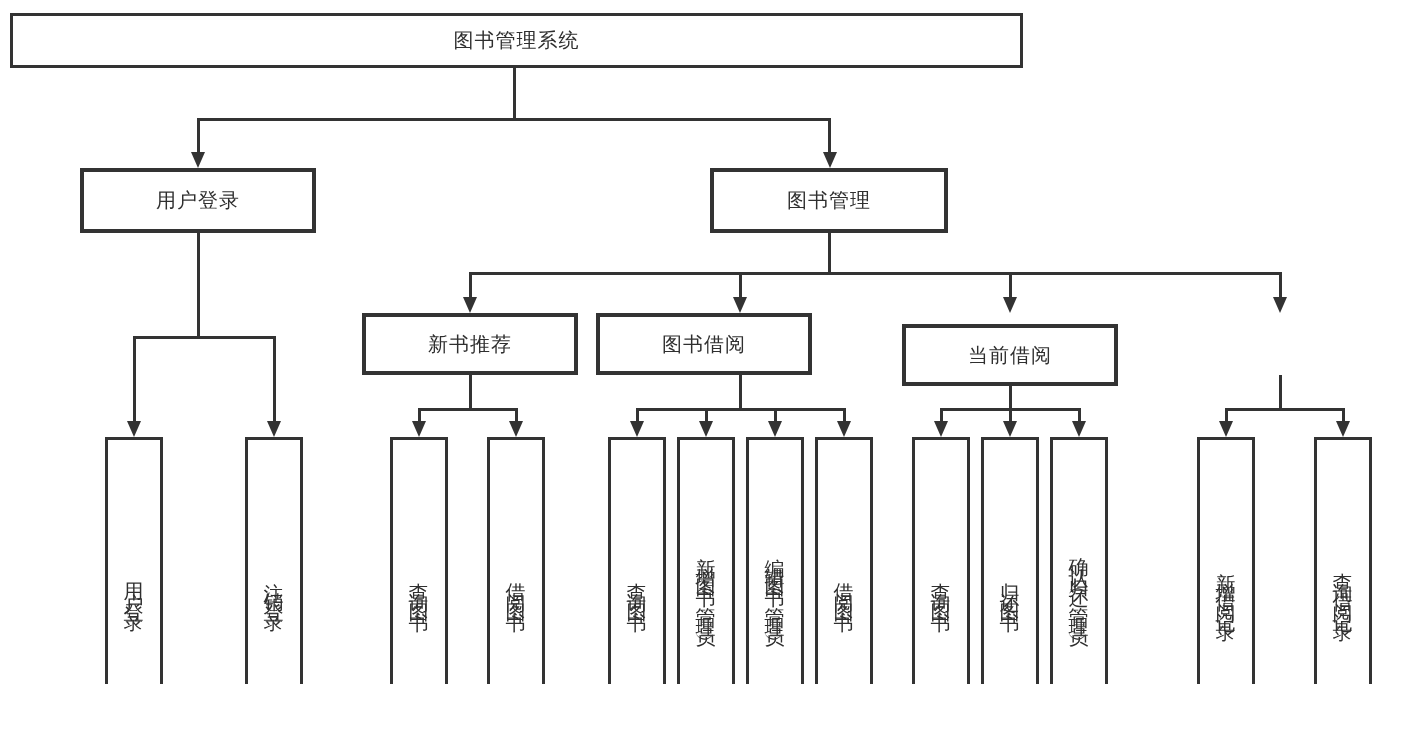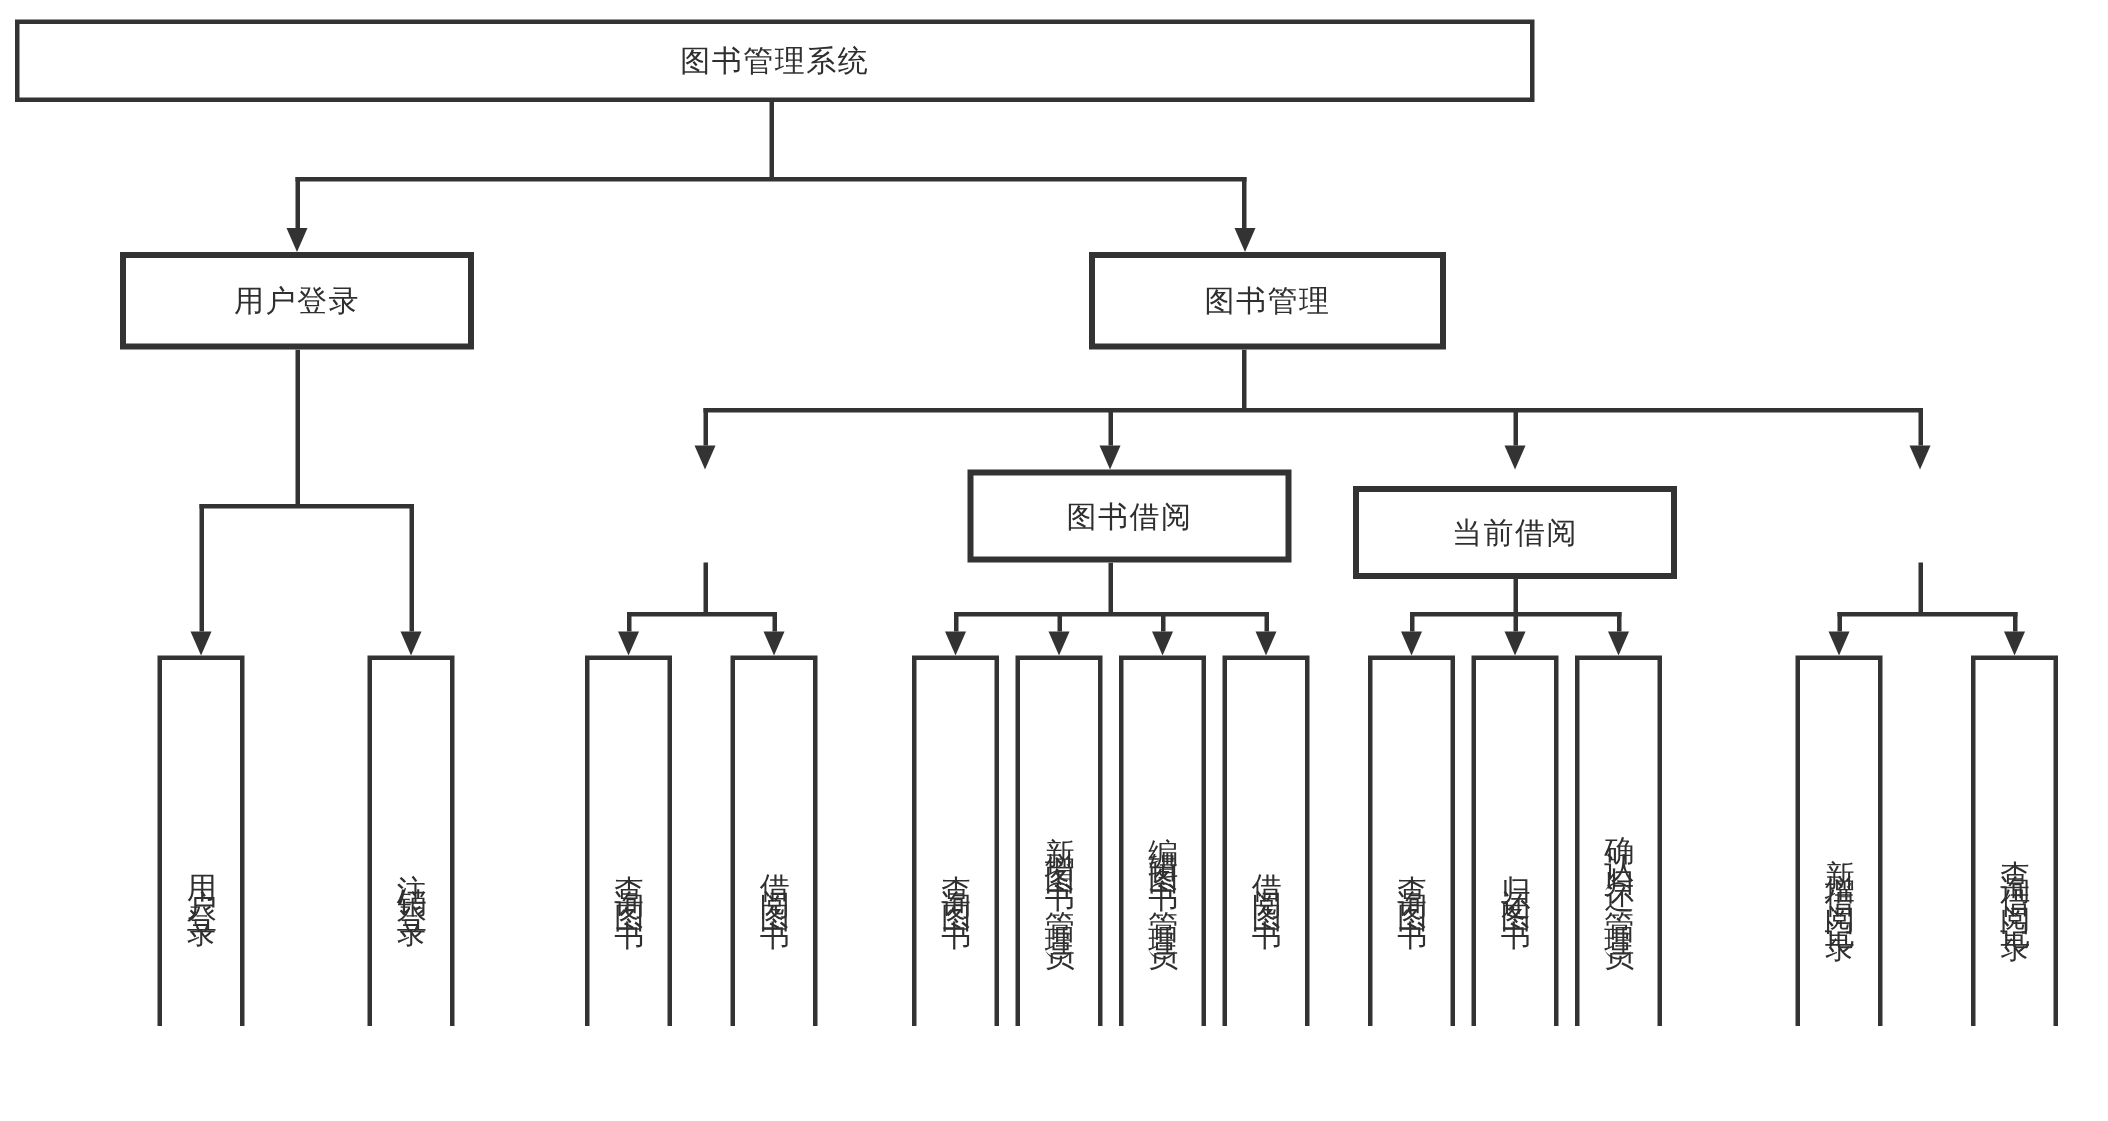--- a/index.html
+++ b/index.html
@@ -83,21 +83,21 @@
   <div class="vline" style="left:513px;top:68px;height:50px;"></div>
   <div class="hline" style="left:197px;top:118px;width:634px;"></div>
   <div class="vline" style="left:197px;top:118px;height:34px;"></div>
   <div class="arrowhead" style="left:191px;top:152px;"></div>
   <div class="vline" style="left:828px;top:118px;height:34px;"></div>
   <div class="arrowhead" style="left:823px;top:152px;"></div>
 
   <div class="box lvl2" style="left:80px;top:168px;width:236px;height:65px;">
     <span>用户登录</span>
   </div>
-  <div class="box lvl2" style="left:726px;top:168px;width:238px;height:65px;">
+  <div class="box lvl2" style="left:710px;top:168px;width:238px;height:65px;">
     <span>图书管理</span>
   </div>
 
   <div class="vline" style="left:197px;top:233px;height:103px;"></div>
   <div class="hline" style="left:133px;top:336px;width:143px;"></div>
   <div class="vline" style="left:133px;top:336px;height:85px;"></div>
   <div class="arrowhead" style="left:127px;top:421px;"></div>
   <div class="vline" style="left:273px;top:336px;height:85px;"></div>
   <div class="arrowhead" style="left:267px;top:421px;"></div>
 
@@ -105,21 +105,24 @@
   <div class="hline" style="left:469px;top:272px;width:813px;"></div>
   <div class="vline" style="left:469px;top:272px;height:25px;"></div>
   <div class="arrowhead" style="left:463px;top:297px;"></div>
   <div class="vline" style="left:739px;top:272px;height:25px;"></div>
   <div class="arrowhead" style="left:733px;top:297px;"></div>
   <div class="vline" style="left:1009px;top:272px;height:25px;"></div>
   <div class="arrowhead" style="left:1003px;top:297px;"></div>
   <div class="vline" style="left:1279px;top:272px;height:25px;"></div>
   <div class="arrowhead" style="left:1273px;top:297px;"></div>
 
-  <div class="box lvl3" style="left:645px;top:313px;width:216px;height:62px;">
+  <div class="box lvl3" style="left:362px;top:313px;width:216px;height:62px;">
+    <span>新书推荐</span>
+  </div>
+  <div class="box lvl3" style="left:596px;top:313px;width:216px;height:62px;">
     <span>图书借阅</span>
   </div>
   <div class="box lvl3" style="left:902px;top:324px;width:216px;height:62px;">
     <span>当前借阅</span>
   </div>
 
   <div class="vline" style="left:469px;top:375px;height:33px;"></div>
   <div class="hline" style="left:418px;top:408px;width:100px;"></div>
   <div class="vline" style="left:418px;top:408px;height:13px;"></div>
   <div class="arrowhead" style="left:412px;top:421px;"></div>

